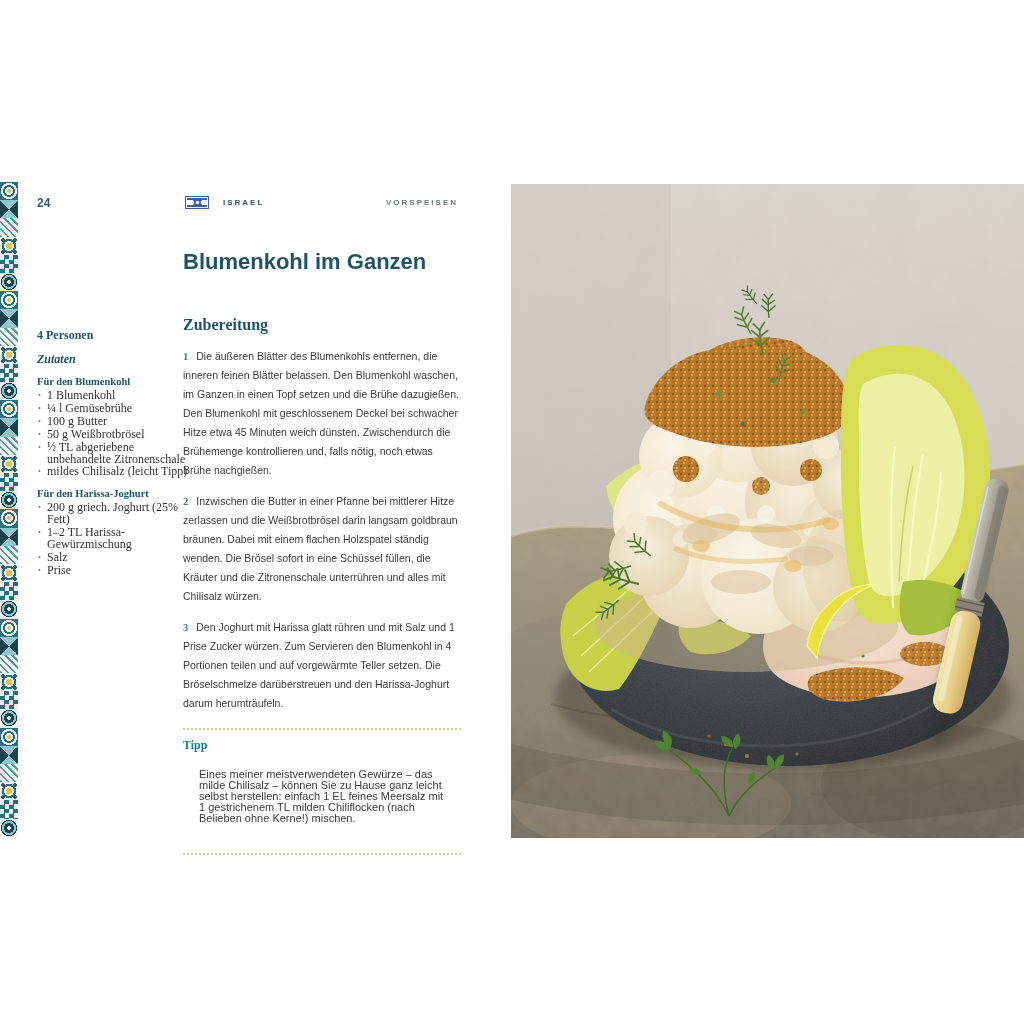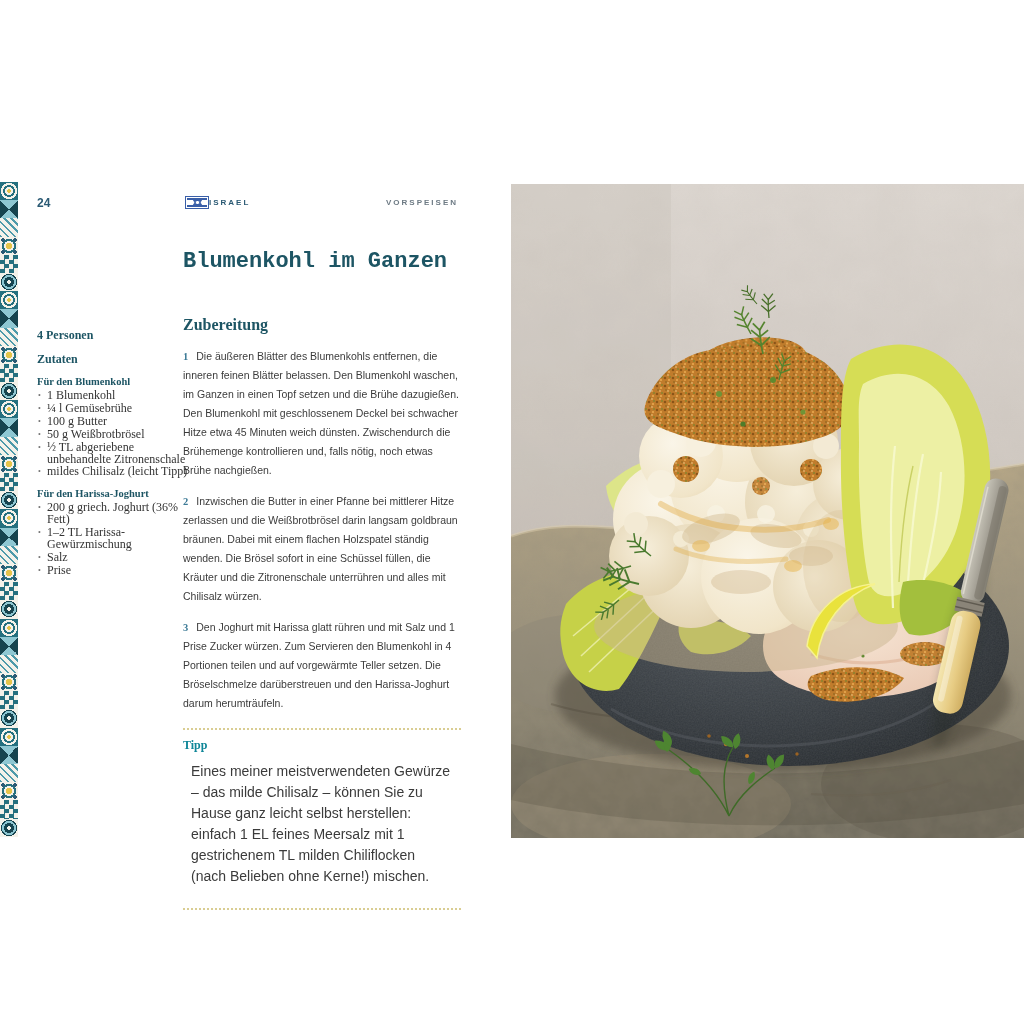--- a/index.html
+++ b/index.html
@@ -20,54 +20,54 @@
       radial-gradient(circle at 3px 15px,#2b5a74 0 2px,rgba(0,0,0,0) 2px),
       radial-gradient(circle at 15px 15px,#2b5a74 0 2px,rgba(0,0,0,0) 2px),
       radial-gradient(circle at 9px 9px,#e5c44a 0 3px,#f4f2ea 3px 5px,#25707f 5px 7px,#f4f2ea 7px);}
   .p4{background:repeating-conic-gradient(#25707f 0 25%,#f4f2ea 0 50%);background-size:9px 9px;}
   .p5{background:radial-gradient(circle at 9px 9px,#f4f2ea 0 2px,#16444f 2px 5px,#8ec7d2 5px 7px,#16444f 7px 8px,#f4f2ea 8px);}
 
   
   .header-row{position:absolute;left:37px;top:196px;width:421px;height:16px;}
   .page-num{position:absolute;left:0;top:0;font-size:12px;font-weight:bold;color:#2b5a74;
     font-family:"Liberation Sans",sans-serif;}
-  .country-group{position:absolute;left:148px;top:0;display:flex;align-items:center;}
+  .country-group{position:absolute;left:148px;top:0;display:flex;align-items:center;gap:14px;}
   .flag{width:24px;height:13px;background:#ffffff;border:1px solid #3a5fa8;position:relative;
     display:flex;align-items:center;justify-content:center;box-sizing:border-box;}
   .flag::before,.flag::after{content:"";position:absolute;left:1px;right:1px;height:2px;background:#3a5fa8;}
   .flag::before{top:1px;} .flag::after{bottom:1px;}
   .caps{font-size:8px;font-weight:bold;letter-spacing:2px;}
   .country-label{color:#2b5a74;}
   .category-label{position:absolute;right:0;top:2px;color:#6d7a84;}
 
   
   .title{position:absolute;left:183px;top:233px;width:300px;
-    font-family:Liberation Mono, monospace;font-weight:bold;font-size:22px;line-height:27px;color:#1d5564;}
+    font-family:Liberation Sans, sans-serif;font-weight:bold;font-size:22px;line-height:27px;color:#1d5564;}
 
   
   .ingredients{position:absolute;left:37px;top:328px;width:152px;
     font-family:"Liberation Serif",serif;color:#333333;}
   .servings,.zutaten{font-weight:bold;font-size:12px;color:#1d5564;margin:0 0 9px 0;}
-  .zutaten{}
+  .zutaten{font-style:italic;}
   .ing-group-heading{font-weight:bold;font-size:10.5px;color:#1d5564;margin:0 0 3px 0;}
   ul.ing-list{list-style:none;margin:0 0 10px 0;padding:0;}
   ul.ing-list li{position:relative;padding-left:10px;font-size:12px;line-height:11.9px;margin:0 0 1px 0;}
   ul.ing-list li::before{content:"•";position:absolute;left:1px;top:0;color:#777;font-size:8px;}
 
   
   .method{position:absolute;left:183px;top:316px;width:278px;}
   .method-heading{font-family:"Liberation Serif",serif;font-weight:bold;font-size:16px;color:#1d5564;margin:0;}
   ol.steps{list-style:none;margin:13px 0 0 0;padding:0;}
   ol.steps li{font-size:10.5px;line-height:19px;margin:0 0 12px 0;color:#3b3b3b;}
   .step-num{color:#3c7a96;font-weight:bold;margin-right:8px;font-family:"Liberation Serif",serif;}
 
   .tip-box{margin-top:15px;border-top:2px dotted #d9cd92;border-bottom:2px dotted #d9cd92;
     padding:8px 0 13px 0;}
   .tip-heading{font-family:"Liberation Serif",serif;font-weight:bold;font-size:12px;color:#0f8698;margin:0 0 5px 0;}
-  .tip-text{font-size:14px;line-height:21px;margin:8px;color:#3b3b3b;}
+  .tip-text{font-size:11px;line-height:11px;margin:16px;color:#3b3b3b;}
 
   
   .photo{position:absolute;left:511px;top:184px;width:513px;height:654px;overflow:hidden;}
   .photo svg{display:block;}
 </style>
 </head>
 <body>
 
 <div class="tile-strip">
     <div class="tile p0"></div>
@@ -135,21 +135,21 @@
       <li><span>1 Blumenkohl</span></li>
       <li><span>¼ l Gemüsebrühe</span></li>
       <li><span>100 g Butter</span></li>
       <li><span>50 g Weißbrotbrösel</span></li>
       <li><span>½ TL abgeriebene unbehandelte Zitronenschale</span></li>
       <li><span>mildes Chilisalz (leicht Tipp)</span></li>
     </ul>
 
   <p class="ing-group-heading">Für den Harissa-Joghurt</p>
   <ul class="ing-list">
-      <li><span>200 g griech. Joghurt (36% Fett)</span></li>
+      <li><span>200 g griech. Joghurt (25% Fett)</span></li>
       <li><span>1–2 TL Harissa-Gewürzmischung</span></li>
       <li><span>Salz</span></li>
       <li><span>Prise</span></li>
     </ul>
 </div>
 
 <div class="method">
   <p class="method-heading">Zubereitung</p>
   <ol class="steps">
       <li><span class="step-num">1</span><span>Die äußeren Blätter des Blumenkohls entfernen, die inneren feinen Blätter belassen. Den Blumenkohl waschen, im Ganzen in einen Topf setzen und die Brühe dazugießen. Den Blumenkohl mit geschlossenem Deckel bei schwacher Hitze etwa 45 Minuten weich dünsten. Zwischendurch die Brühemenge kontrollieren und, falls nötig, noch etwas Brühe nachgießen.</span></li>

